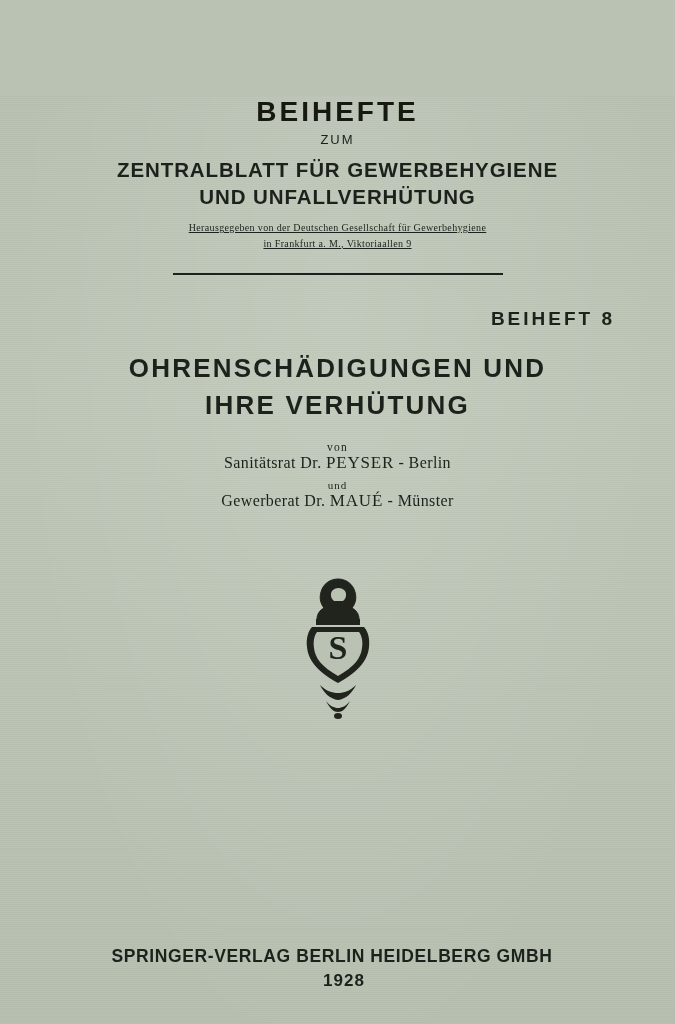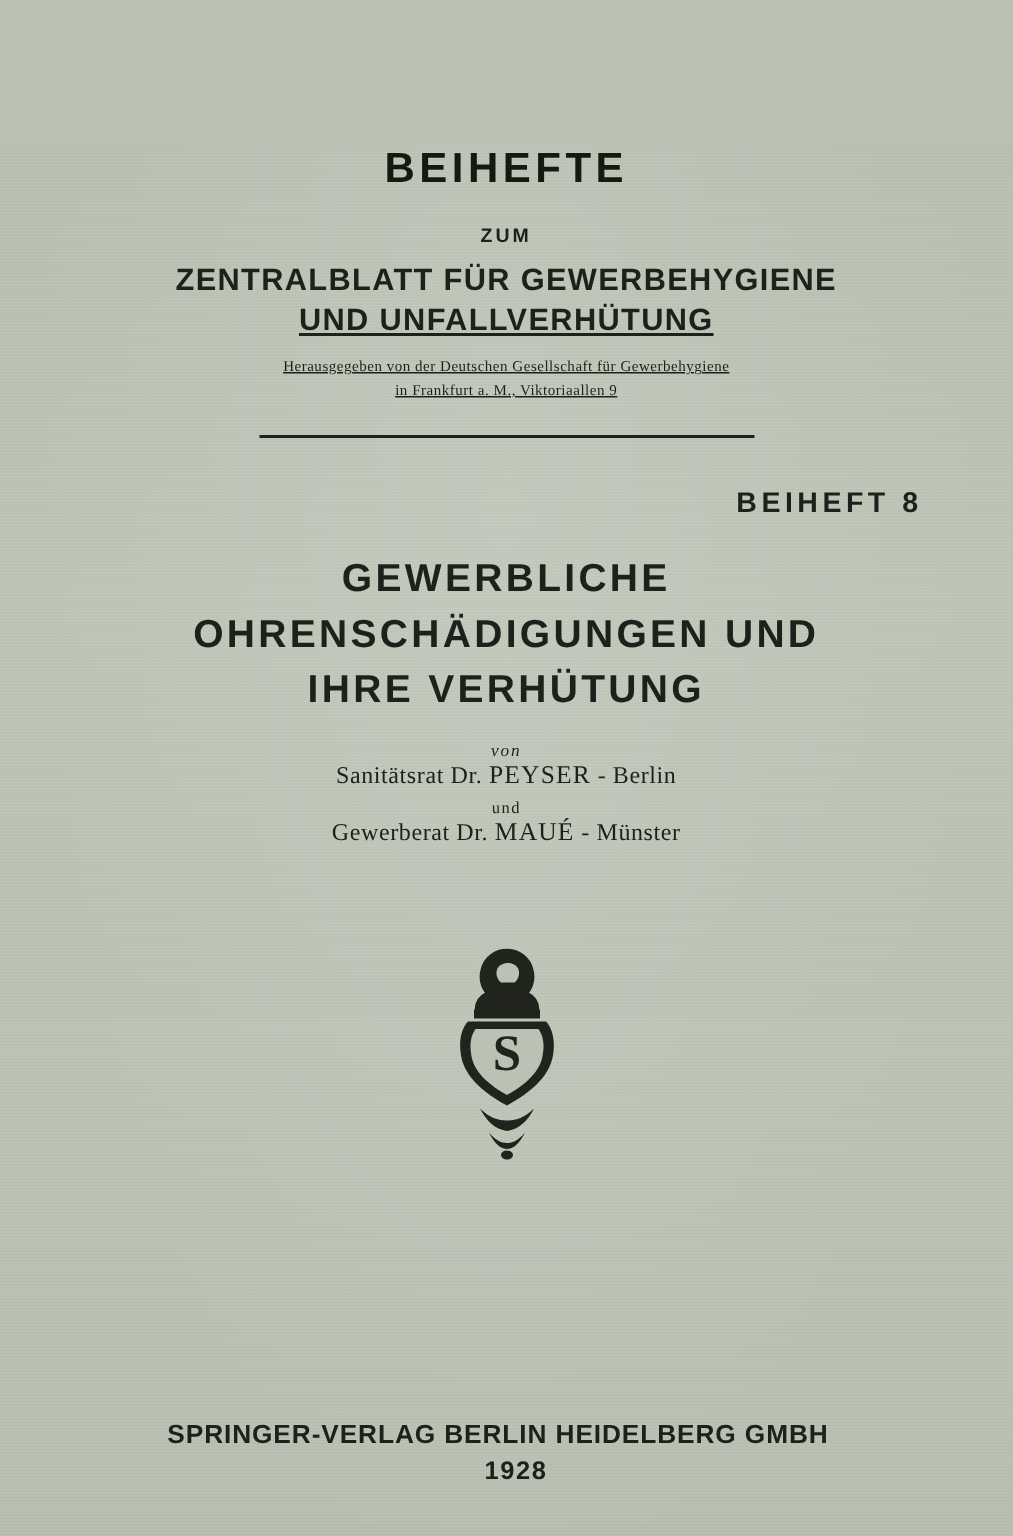--- a/index.html
+++ b/index.html
@@ -42,39 +42,38 @@
 
   .series-title {
     margin-top: 96px;
     font-size: 28px;
     font-weight: bold;
     letter-spacing: 3px;
     color: #16190f;
     text-align: center;
   }
   .series-zum {
-    margin-top: 21px;
+    margin-top: 4px;
     font-size: 13px;
-    font-weight: bold;
+    font-weight: normal;
     letter-spacing: 2px;
     text-align: center;
   }
   .series-journal-1 {
     margin-top: 9px;
     font-size: 20.5px;
     font-weight: bold;
     letter-spacing: 0.9px;
     line-height: 1.32;
   }
   .series-journal-2 {
     font-size: 20.5px;
     font-weight: bold;
     letter-spacing: 0.9px;
     line-height: 1.32;
-    text-decoration: underline;
   }
   .editor-line {
     margin-top: 10px;
     font-size: 10px;
     font-family: "Liberation Serif", serif;
     letter-spacing: 0.35px;
     line-height: 1.55;
     text-decoration: underline;
   }
 
@@ -99,21 +98,20 @@
     font-weight: bold;
     letter-spacing: 2.2px;
     line-height: 1.42;
   }
 
   .byline-von {
     margin-top: 17px;
     font-size: 11.5px;
     font-family: "Liberation Serif", serif;
     letter-spacing: 1.2px;
-    font-style: italic;
   }
   .author {
     margin-top: 0;
     font-size: 16px;
     font-family: Liberation Serif, serif;
     letter-spacing: 0.4px;
   }
   .author .emph {
     font-size: 17px;
     letter-spacing: 0.8px;
@@ -167,21 +165,20 @@
     <div class="editor-line">
       <div>Herausgegeben von der Deutschen Gesellschaft für Gewerbehygiene</div>
       <div>in Frankfurt a. M., Viktoriaallen 9</div>
     </div>
 
     <div class="rule"></div>
 
     <div class="issue-number">BEIHEFT 8</div>
 
     <div class="main-title">
-      <div>GEWERBLICHE</div>
       <div>OHRENSCHÄDIGUNGEN UND</div>
       <div>IHRE VERHÜTUNG</div>
     </div>
 
     <div class="byline-von">von</div>
 
     <div class="author">
       <span>Sanitätsrat Dr.</span>
       <span class="emph">PEYSER</span>
       <span>- Berlin</span>

